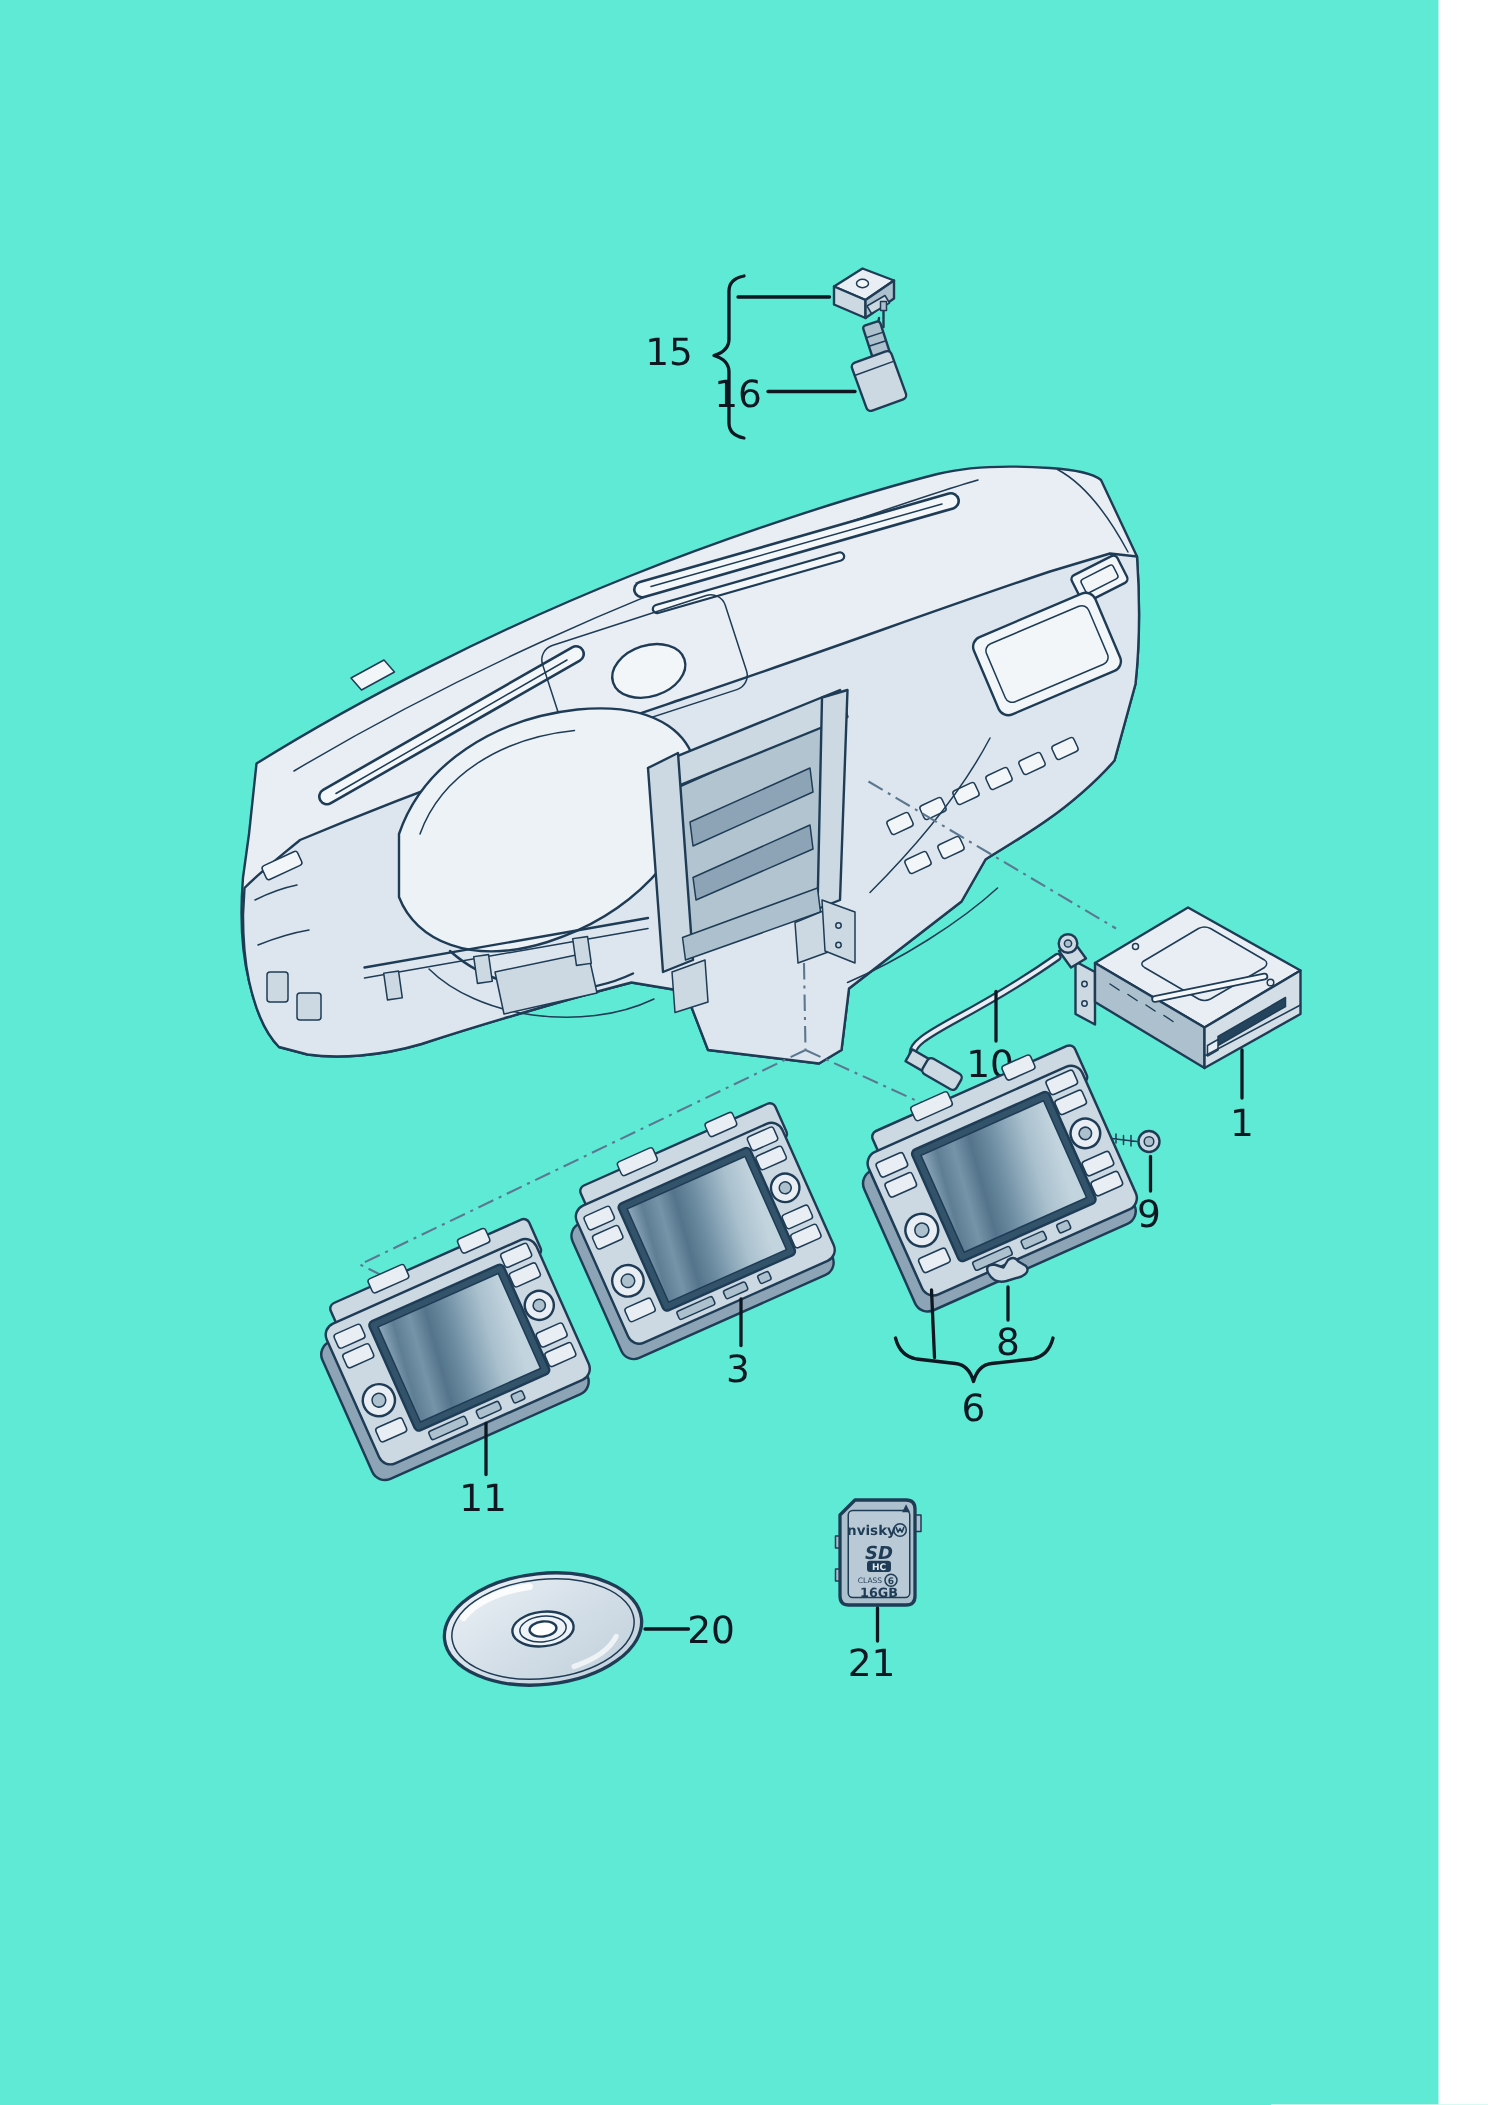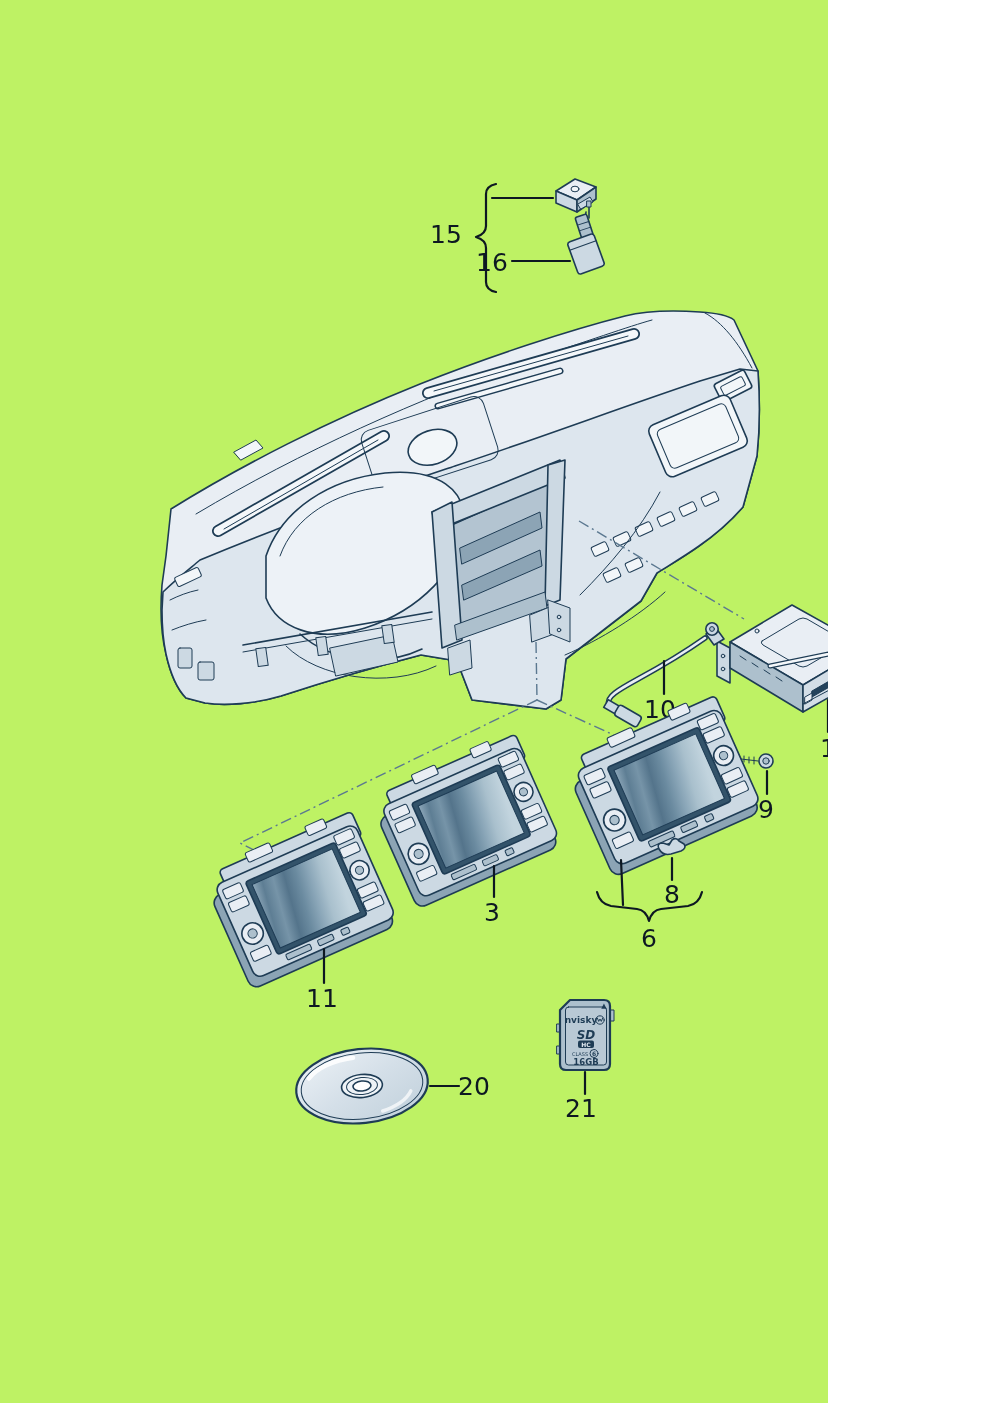--- a/index.html
+++ b/index.html
@@ -1,16 +1,16 @@
 <!DOCTYPE html>
 <html style="--outline: #1e3c55; --label_text: #0d1822; --projection_line: #5b7890; --surface_light: #e9eef4; --surface_mid: #ccd9e3; --surface_dark: #adc0cd; --surface_deep: #8ca4b5; --screen_dark: #4f7089; --screen_light: #c2d4de;"><head>
 <meta charset="utf-8">
 <style>
   html,body{margin:0;padding:0;background:#ffffff;}
-  .stage{position:relative;width:828px;height:1403px;background:#bef264;overflow:hidden;
+  .stage{position:relative;width:959px;height:1403px;background:#5eead4;overflow:hidden;
          font-family:"DejaVu Sans",sans-serif;}
   svg{display:block;}
   .s  {stroke:var(--outline);stroke-width:1.6;stroke-linejoin:round;stroke-linecap:round;}
   .w1 {stroke-width:1.0;}
   .w2 {stroke-width:2.2;}
   .f1 {fill:var(--surface_light);}
   .f1b{fill:#f2f6f9;}
   .f2 {fill:var(--surface_mid);}
   .f3 {fill:var(--surface_dark);}
   .f4 {fill:var(--surface_deep);}

